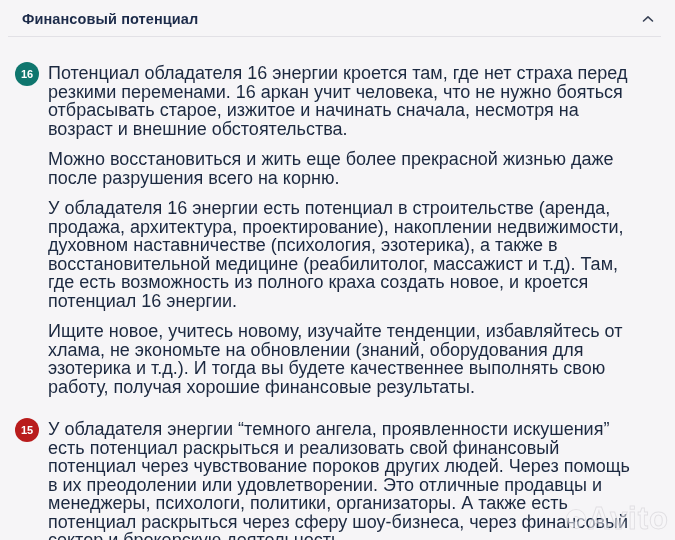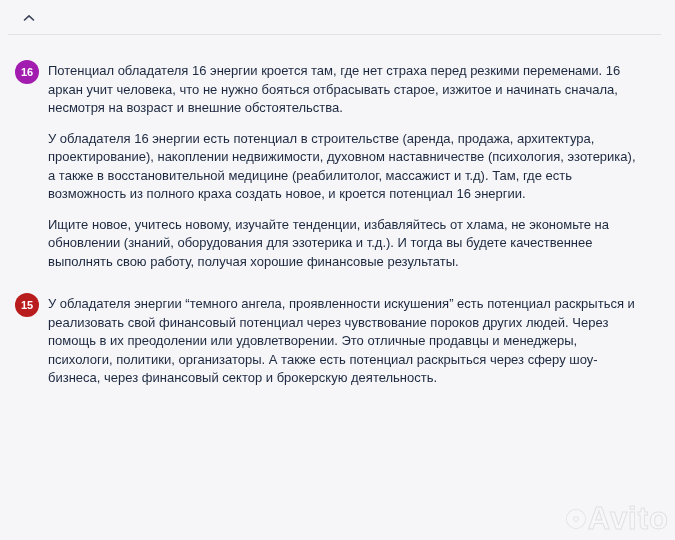--- a/index.html
+++ b/index.html
@@ -53,29 +53,29 @@
     height: 24px;
     border-radius: 50%;
     color: #ffffff;
     font-size: 11px;
     font-weight: 700;
     display: flex;
     align-items: center;
     justify-content: center;
     margin-top: -2px;
   }
-  .badge-navy { background: #a21caf; }
+  .badge-navy { background: #0f766e; }
   .badge-orange { background: #b91c1c; }
   .section-text {
     margin-left: 9px;
     width: 592px;
   }
   .section-text p {
     margin: 0 0 12px 0;
-    font-size: 13px;
+    font-size: 18px;
     line-height: 18.5px;
     color: #1c2940;
   }
   .section-text p:last-child { margin-bottom: 12px; }
   .watermark {
     position: absolute;
     right: 6px;
     bottom: 3px;
     display: flex;
     align-items: center;
@@ -95,35 +95,37 @@
     font-weight: 700;
     color: rgba(249,248,250,0.85);
     -webkit-text-stroke: 1px rgba(165,162,170,0.4);
     letter-spacing: 1px;
   }
 </style>
 </head>
 <body>
 
 <div class="accordion-header">
+  <span class="accordion-title">Финансовый потенциал</span>
   <span class="chevron">
     <svg width="12" height="8" viewBox="0 0 12 8">
       <polyline points="1.5,6 6,1.8 10.5,6" fill="none" stroke="#3a4357" stroke-width="1.6" stroke-linecap="round" stroke-linejoin="round"></polyline>
     </svg>
   </span>
 </div>
 
 <hr class="divider">
 
 <div class="content">
 
   <div class="section">
     <div class="badge badge-navy">16</div>
     <div class="section-text">
       <p>Потенциал обладателя 16 энергии кроется там, где нет страха перед резкими переменами. 16 аркан учит человека, что не нужно бояться отбрасывать старое, изжитое и начинать сначала, несмотря на возраст и внешние обстоятельства.</p>
+      <p>Можно восстановиться и жить еще более прекрасной жизнью даже после разрушения всего на корню.</p>
       <p>У обладателя 16 энергии есть потенциал в строительстве (аренда, продажа, архитектура, проектирование), накоплении недвижимости, духовном наставничестве (психология, эзотерика), а также в восстановительной медицине (реабилитолог, массажист и т.д). Там, где есть возможность из полного краха создать новое, и кроется потенциал 16 энергии.</p>
       <p>Ищите новое, учитесь новому, изучайте тенденции, избавляйтесь от хлама, не экономьте на обновлении (знаний, оборудования для эзотерика и т.д.). И тогда вы будете качественнее выполнять свою работу, получая хорошие финансовые результаты.</p>
     </div>
   </div>
 
   <div class="section">
     <div class="badge badge-orange">15</div>
     <div class="section-text">
       <p>У обладателя энергии “темного ангела, проявленности искушения” есть потенциал раскрыться и реализовать свой финансовый потенциал через чувствование пороков других людей. Через помощь в их преодолении или удовлетворении. Это отличные продавцы и менеджеры, психологи, политики, организаторы. А также есть потенциал раскрыться через сферу шоу-бизнеса, через финансовый сектор и брокерскую деятельность.</p>
 

